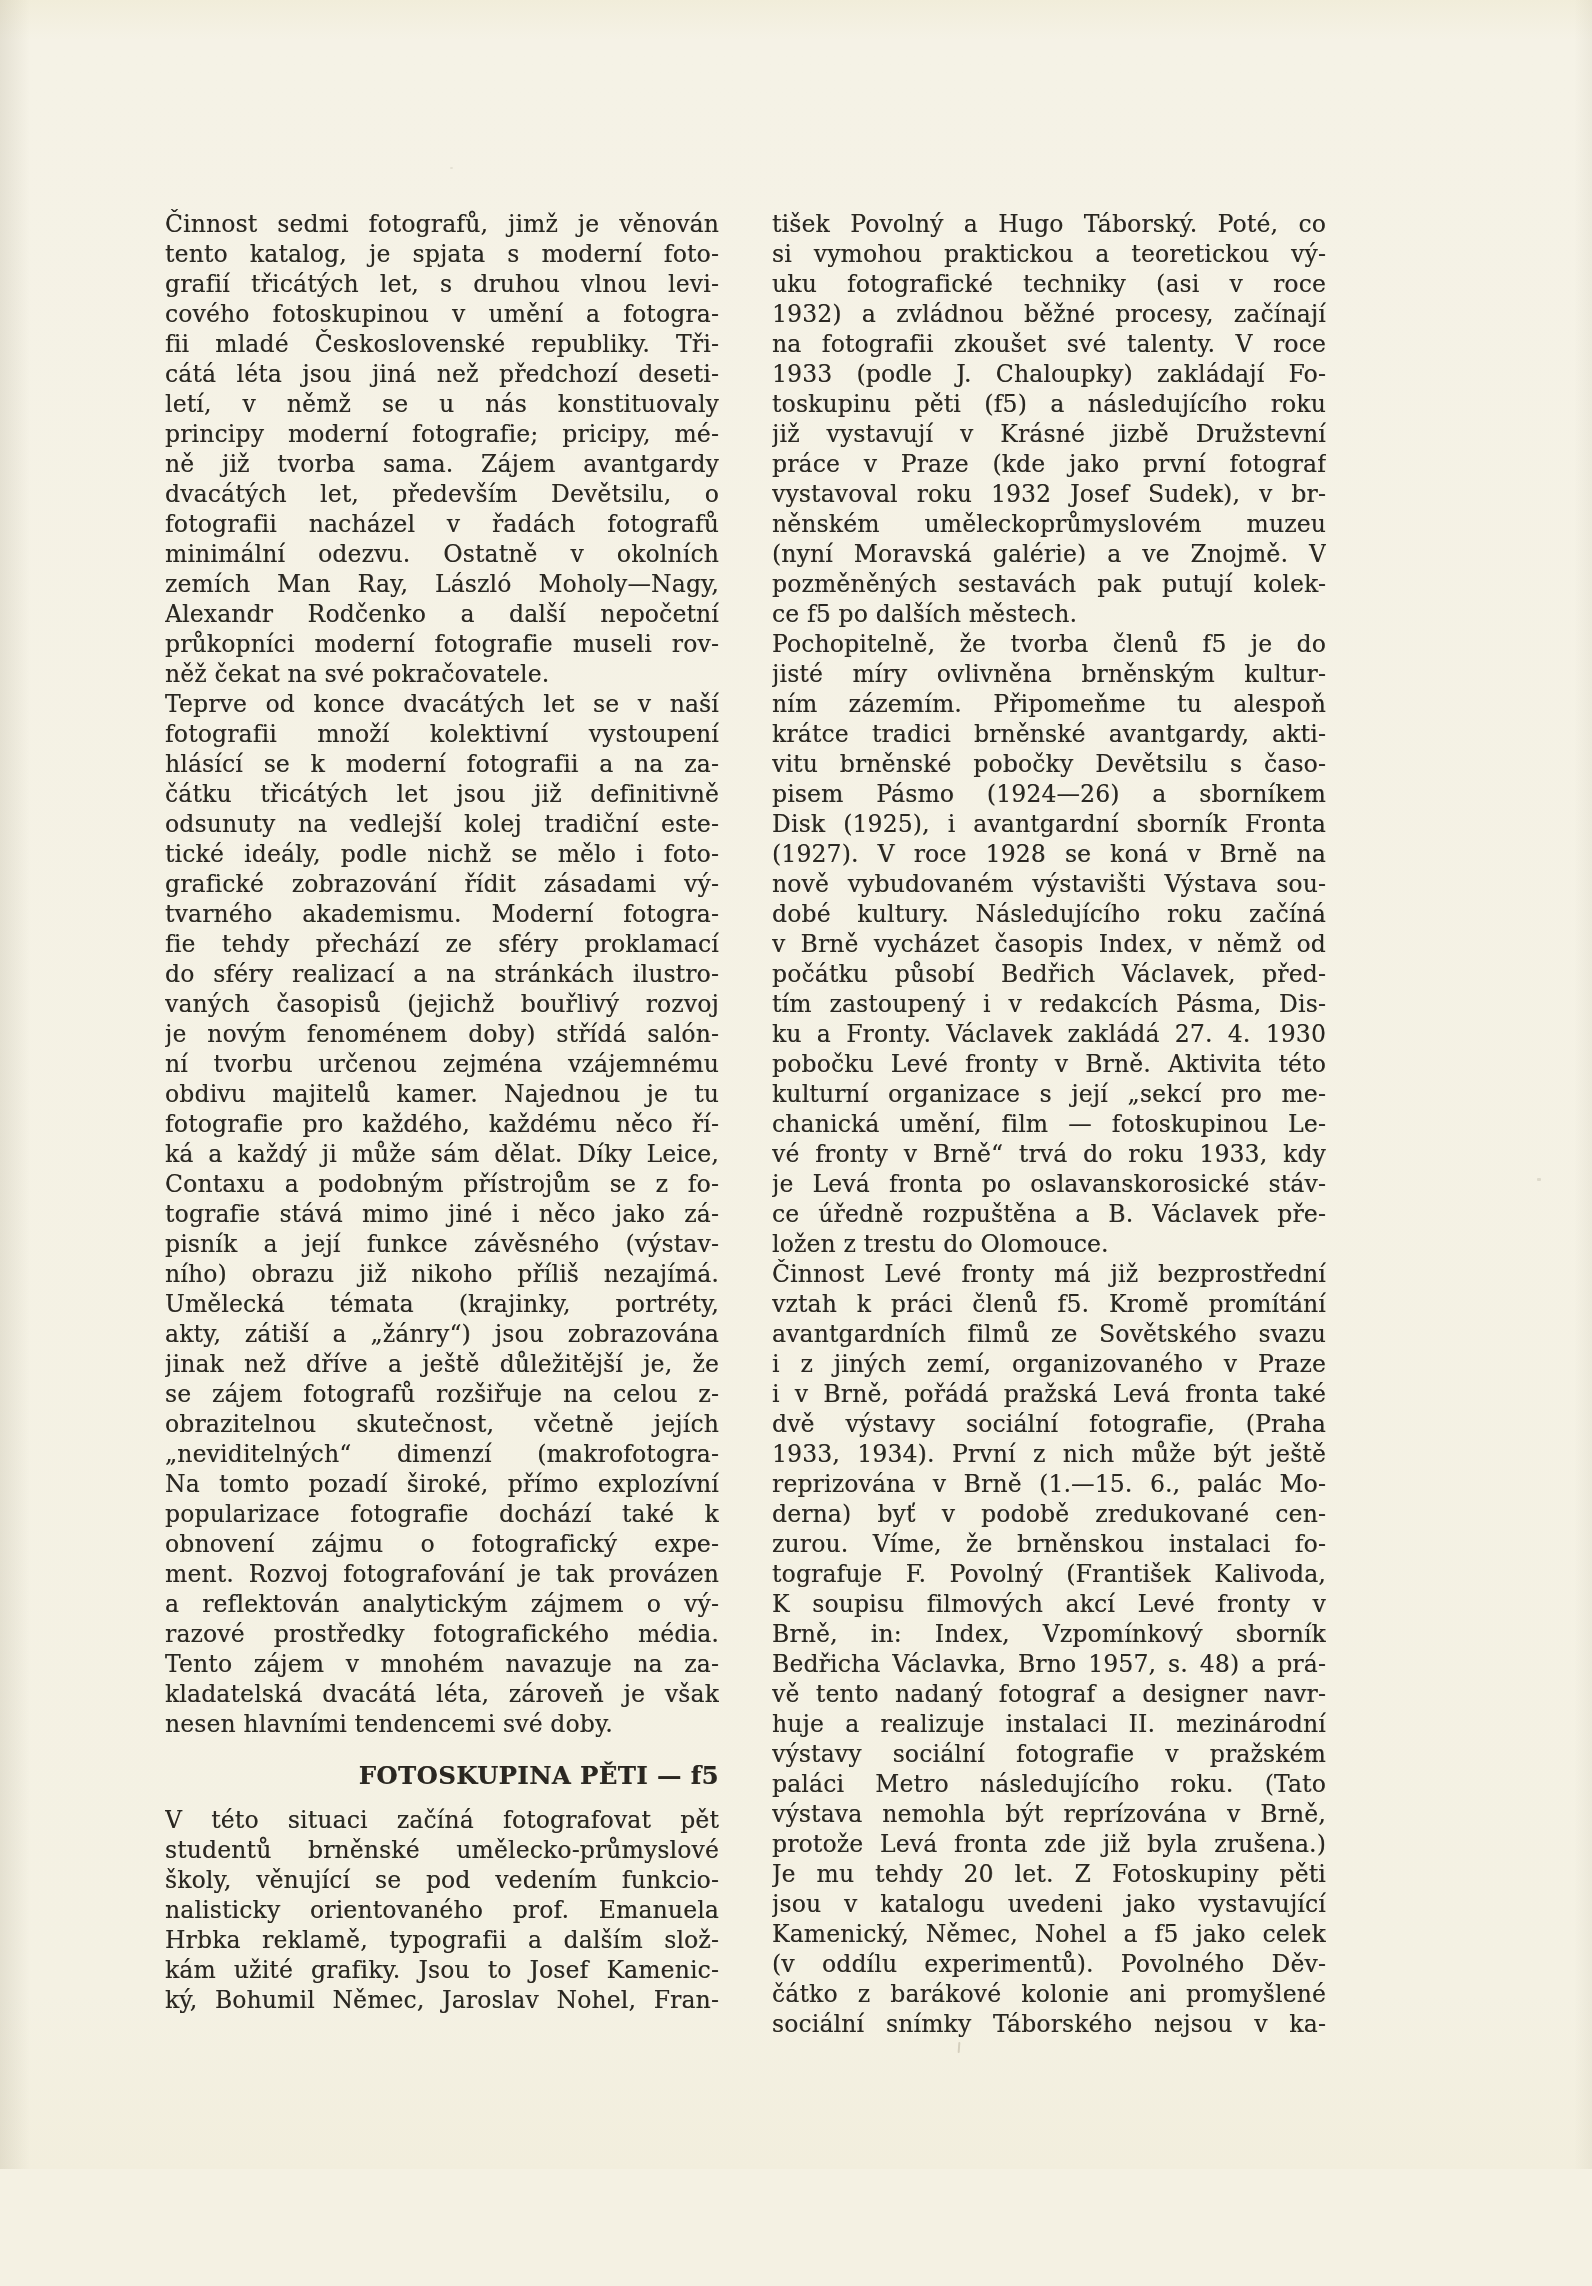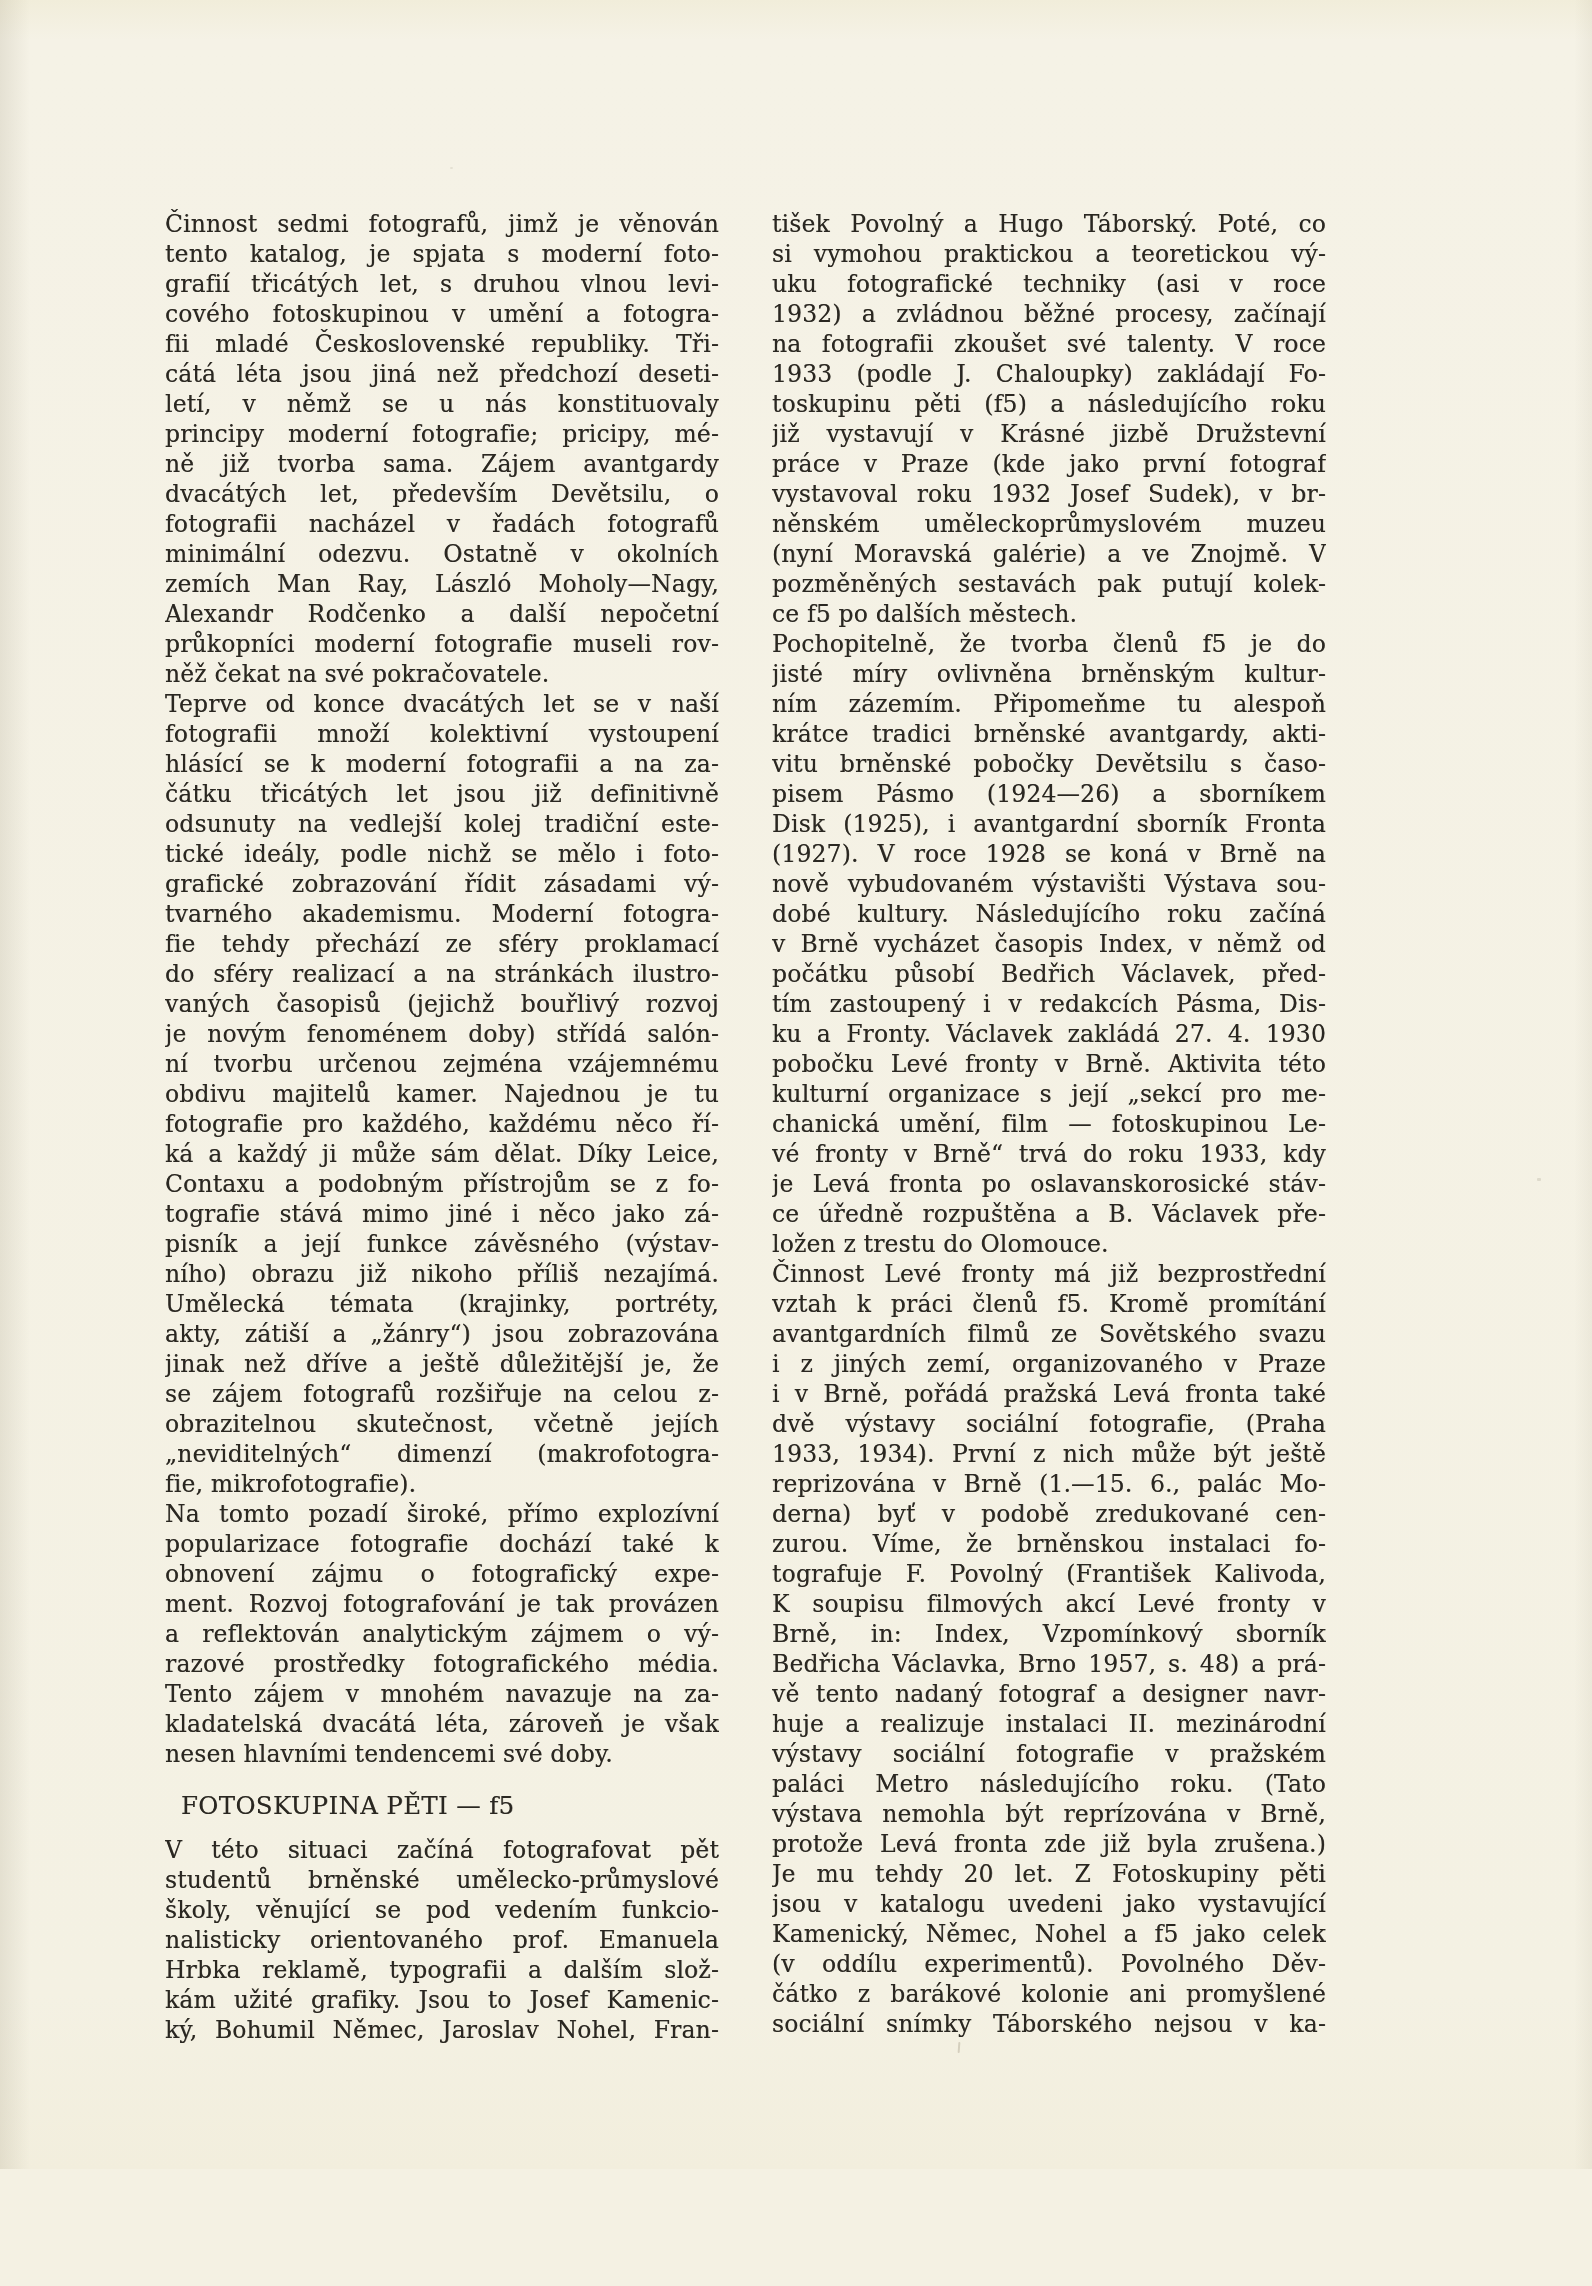--- a/index.html
+++ b/index.html
@@ -37,26 +37,26 @@
   #col-right { left: 772px; top: 209px; }
   .para { margin: 0; }
   .ln {
     text-align: justify;
     text-align-last: justify;
     height: 30px;
     overflow: hidden;
   }
   .ln.pend { text-align-last: left; }
   .heading {
-    font-weight: normal;
+    font-weight: bold;
     font-size: 24.4px;
     line-height: 30px;
     letter-spacing: 0.4px;
     margin: 22px 0 14px 16px;
-    text-align: left;
+    text-align: right;
   }
   .speck { position: absolute; background: rgba(108,98,72,0.45); border-radius: 1px; pointer-events: none; }
   #speck-1 { left: 958px;  top: 2042px; width: 2px; height: 11px; transform: rotate(4deg); opacity: 0.5; }
   #speck-2 { left: 1537px; top: 1178px; width: 4px; height: 3px;  opacity: 0.35; }
   #speck-3 { left: 450px;  top: 167px;  width: 3px; height: 2px;  opacity: 0.25; }
 </style>
 </head>
 <body>
 
 <div class="page">
@@ -99,21 +99,20 @@
         <div class="ln">Contaxu a podobným přístrojům se z fo-</div>
         <div class="ln">tografie stává mimo jiné i něco jako zá-</div>
         <div class="ln">pisník a její funkce závěsného (výstav-</div>
         <div class="ln">ního) obrazu již nikoho příliš nezajímá.</div>
         <div class="ln">Umělecká témata (krajinky, portréty,</div>
         <div class="ln">akty, zátiší a „žánry“) jsou zobrazována</div>
         <div class="ln">jinak než dříve a ještě důležitější je, že</div>
         <div class="ln">se zájem fotografů rozšiřuje na celou z-</div>
         <div class="ln">obrazitelnou skutečnost, včetně jejích</div>
         <div class="ln">„neviditelných“ dimenzí (makrofotogra-</div>
-        <div class="ln pend">fie, mikrofotografie).</div>
       </div>
       <div class="para">
         <div class="ln">Na tomto pozadí široké, přímo explozívní</div>
         <div class="ln">popularizace fotografie dochází také k</div>
         <div class="ln">obnovení zájmu o fotografický expe-</div>
         <div class="ln">ment. Rozvoj fotografování je tak provázen</div>
         <div class="ln">a reflektován analytickým zájmem o vý-</div>
         <div class="ln">razové prostředky fotografického média.</div>
         <div class="ln">Tento zájem v mnohém navazuje na za-</div>
         <div class="ln">kladatelská dvacátá léta, zároveň je však</div>

